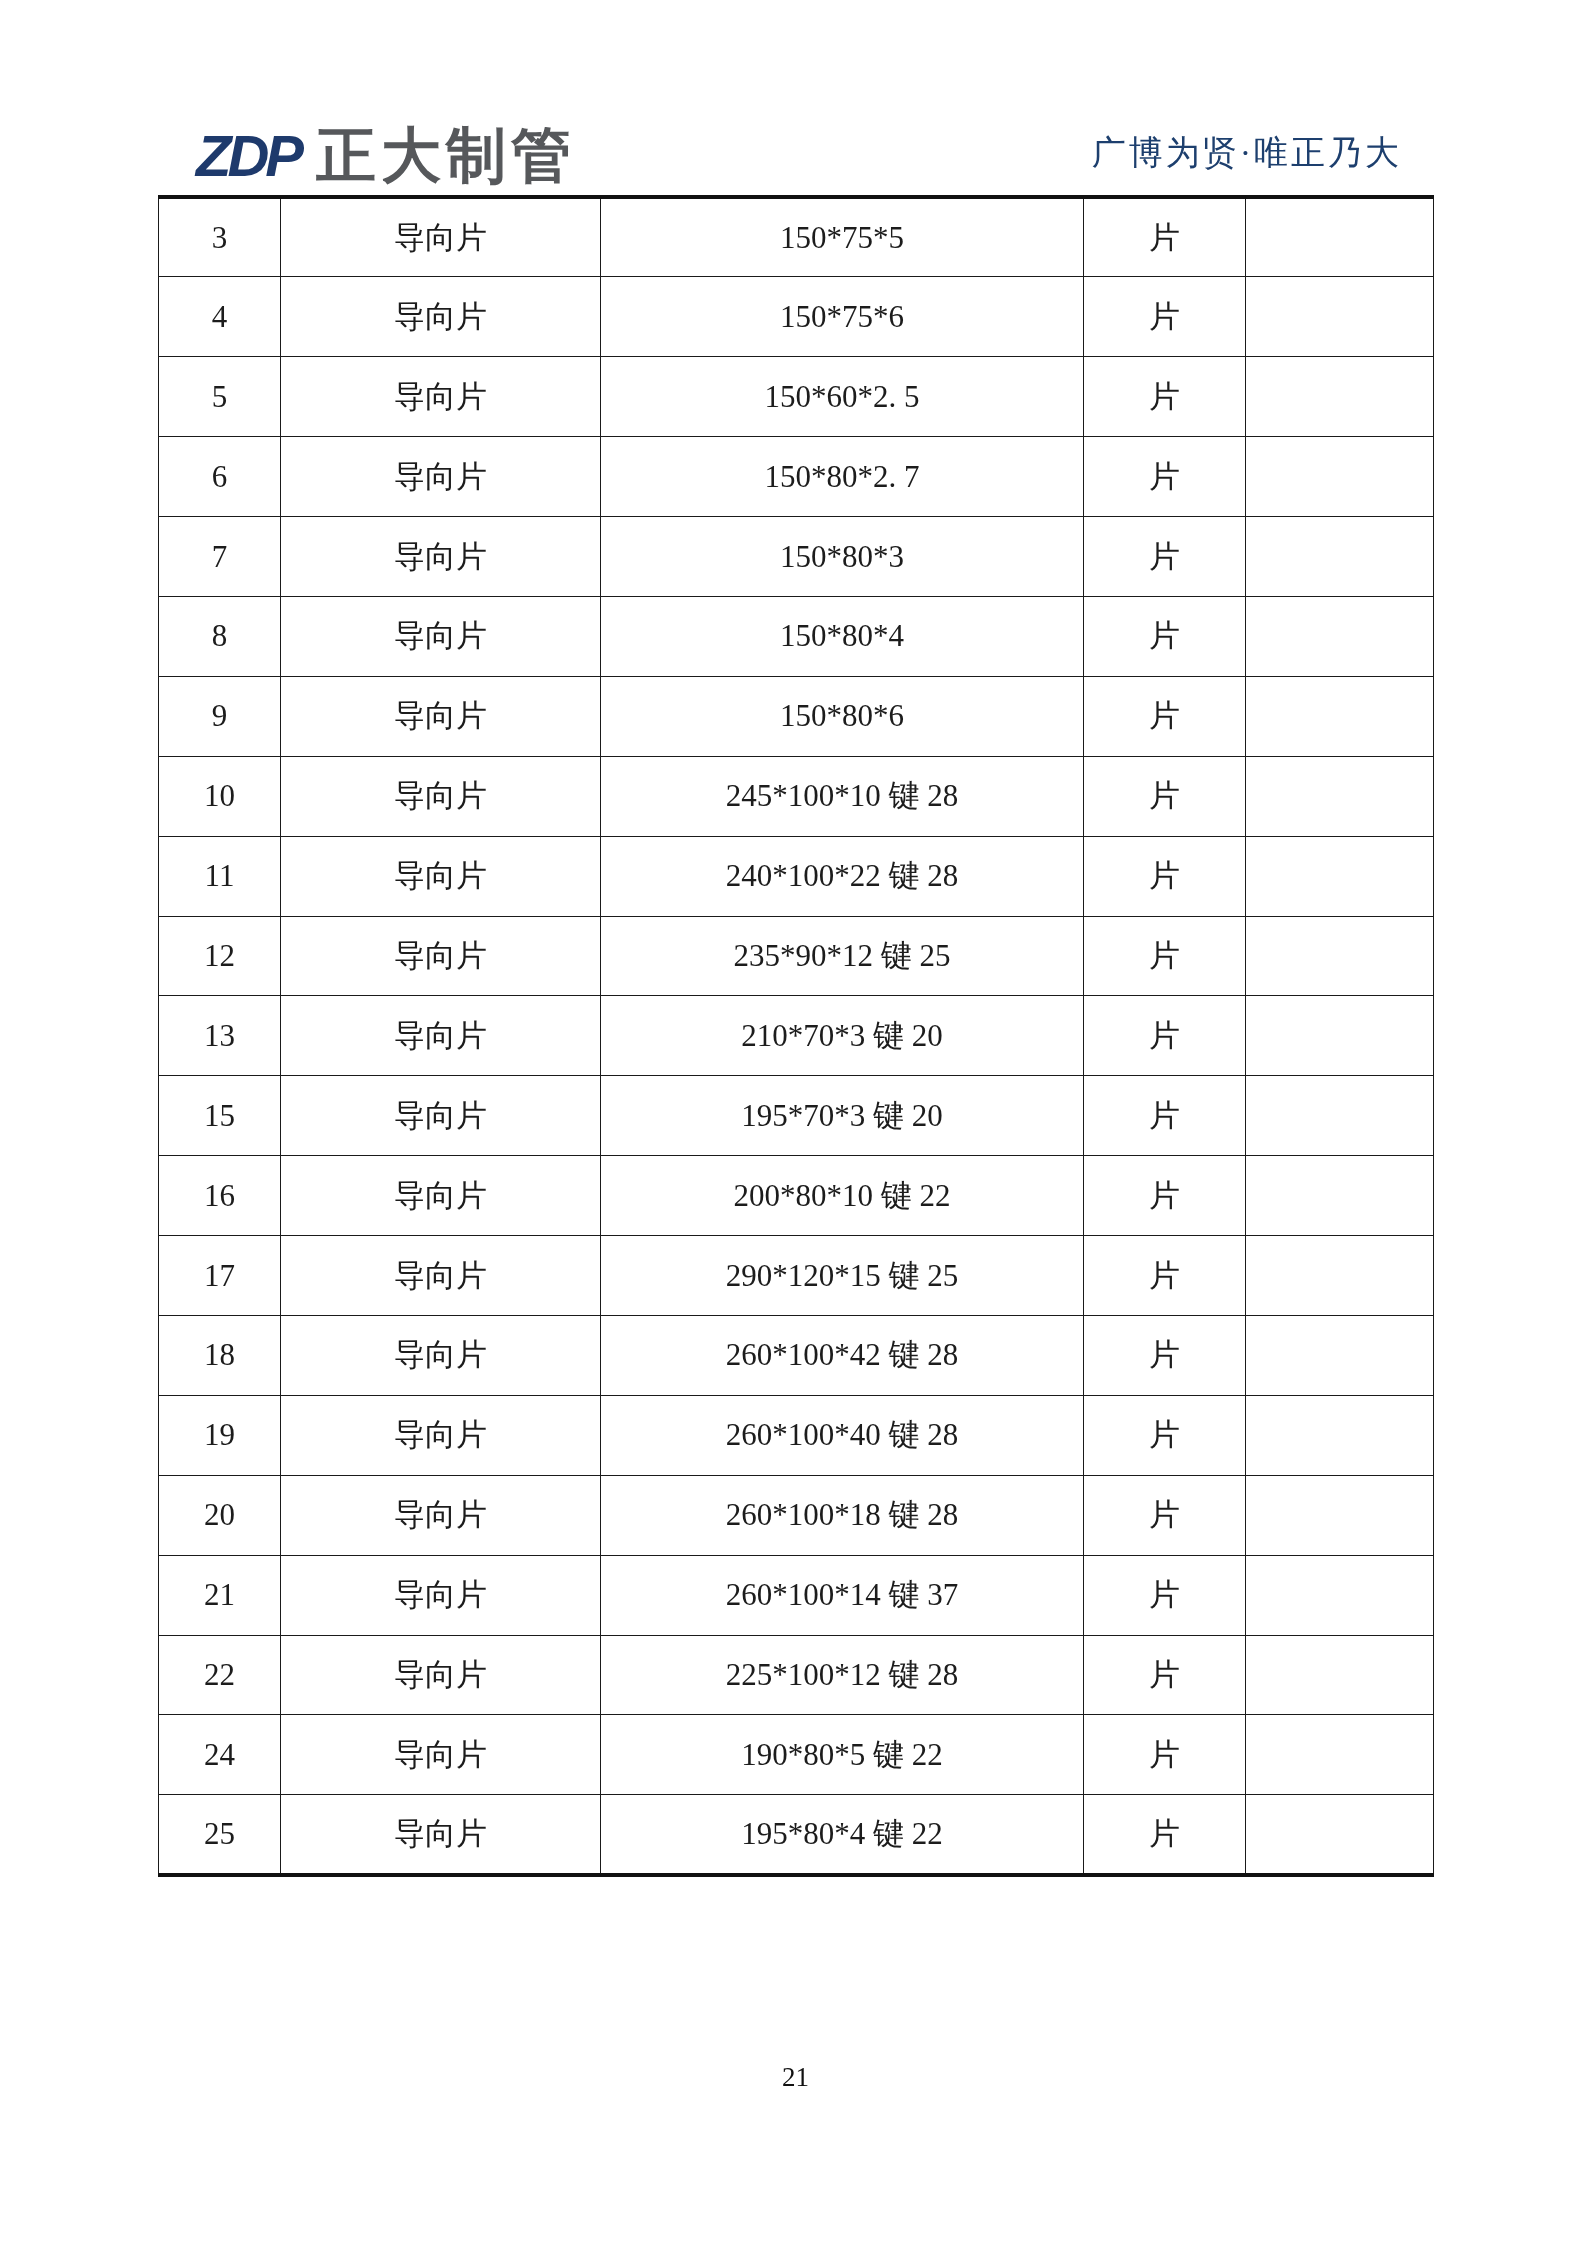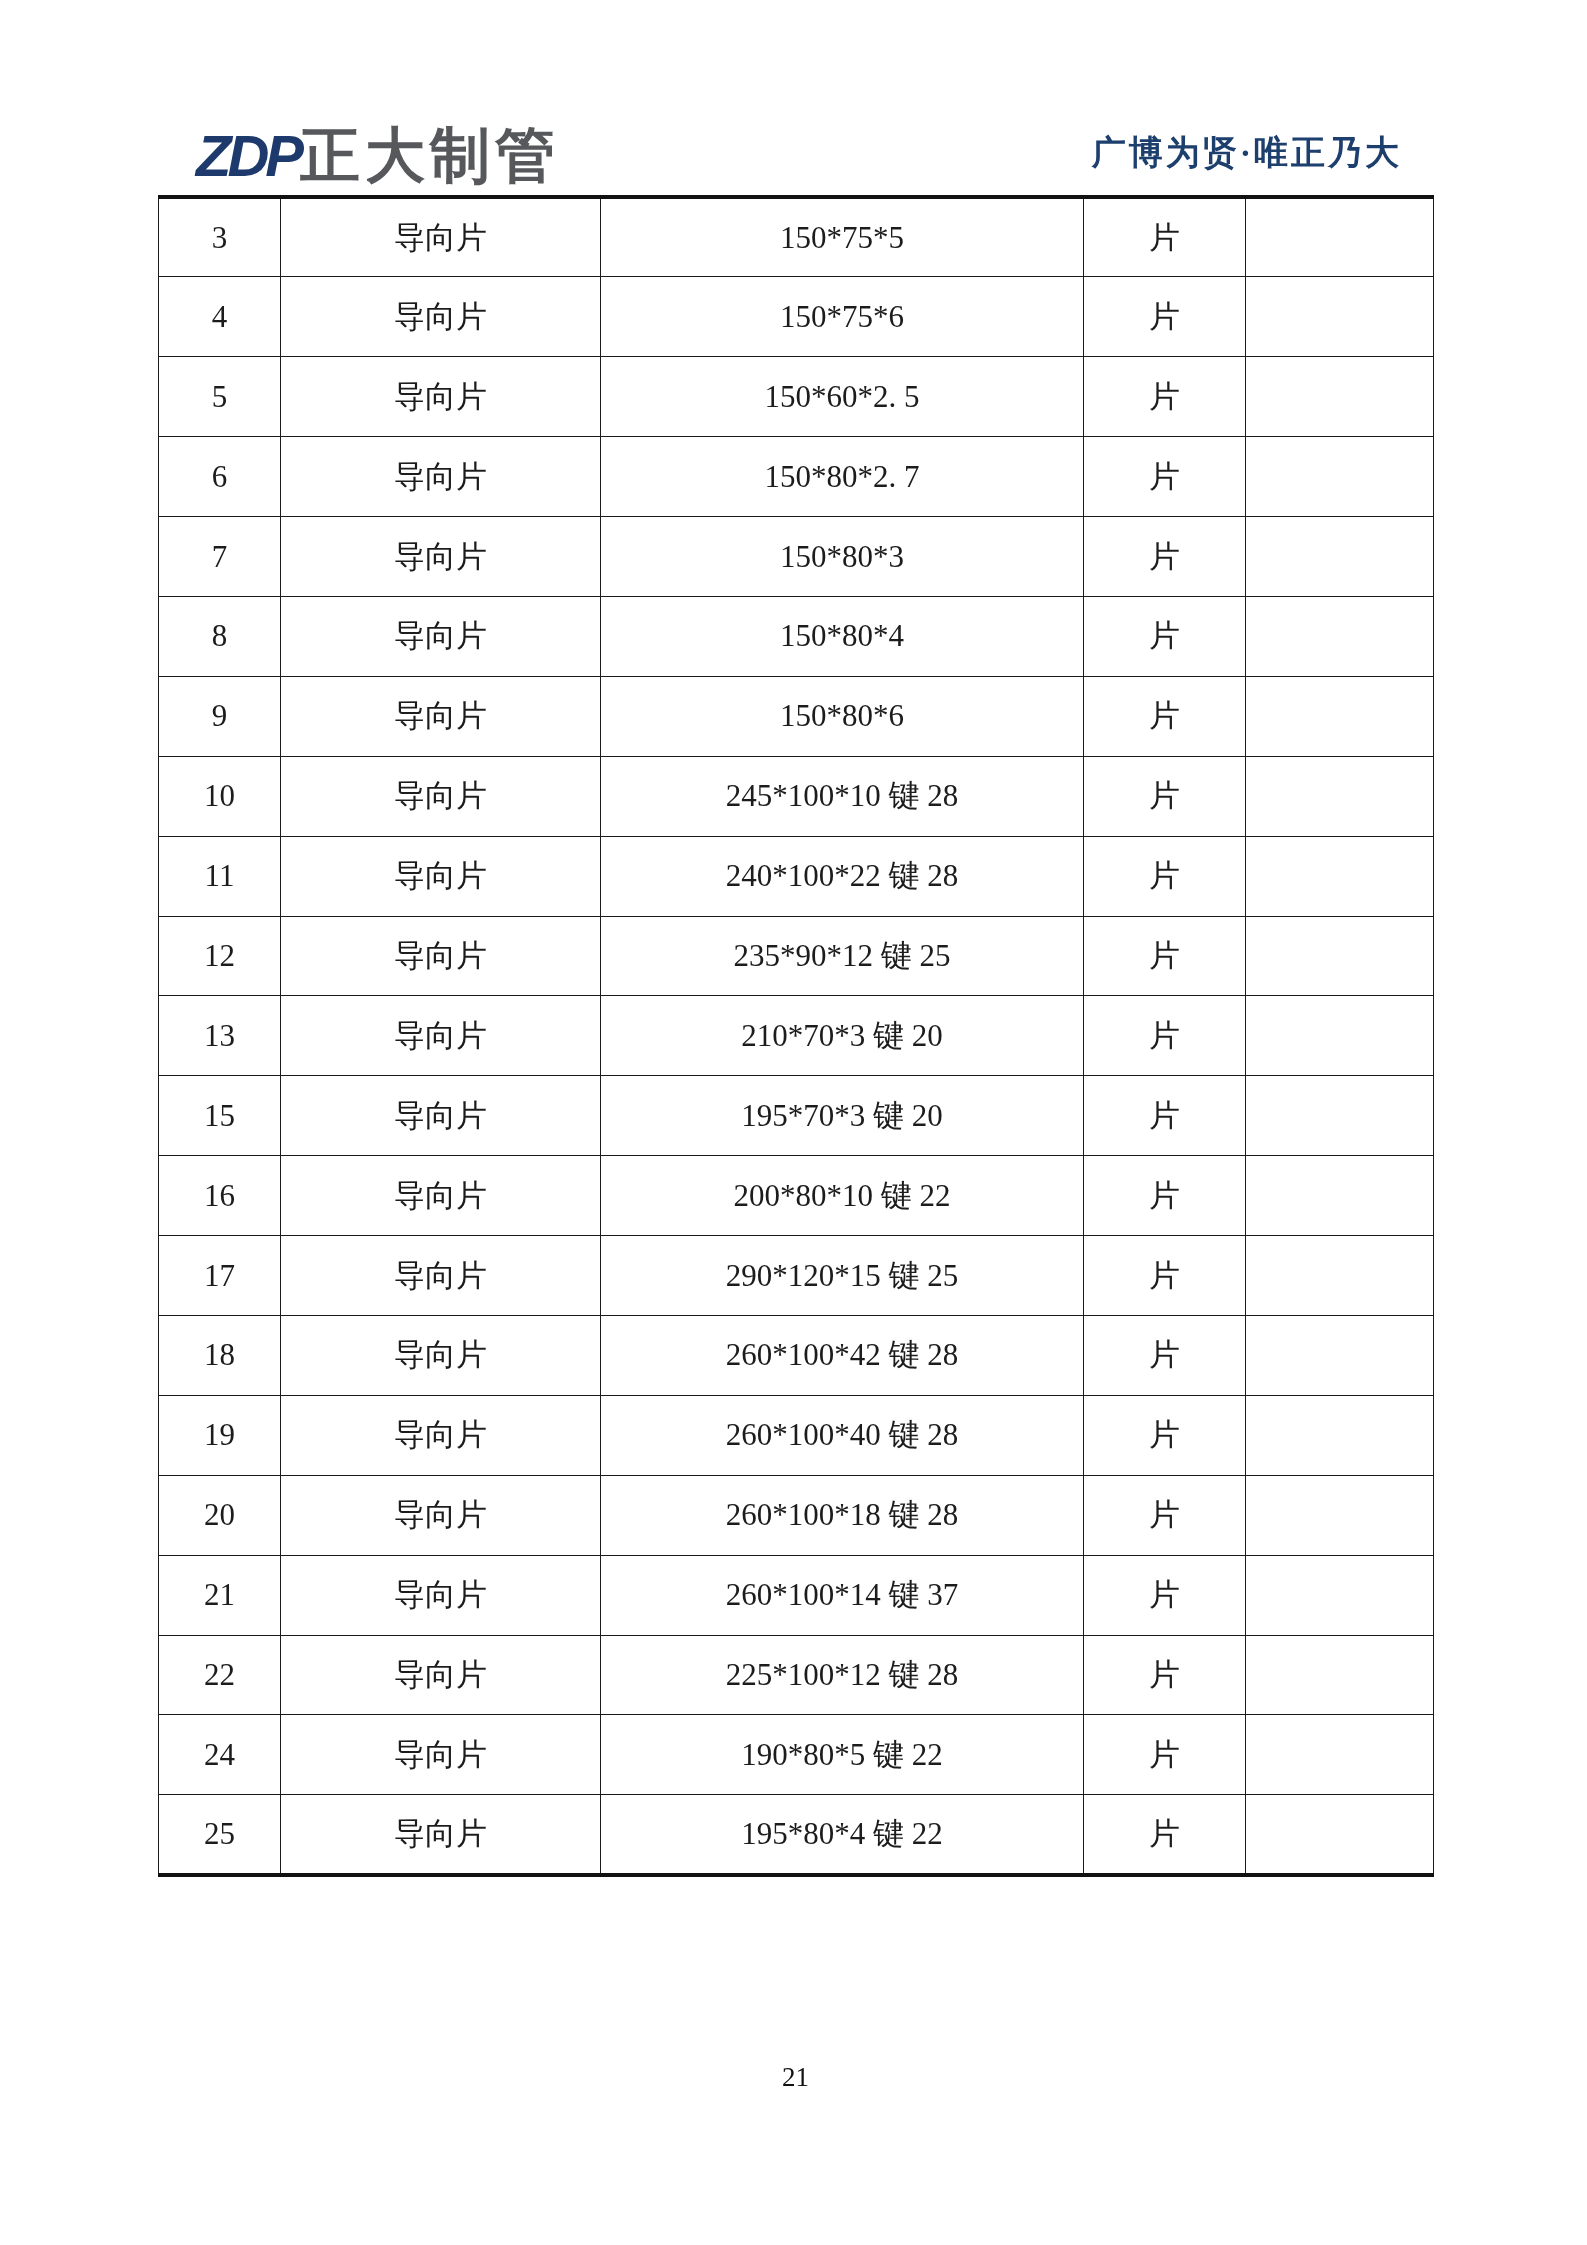--- a/index.html
+++ b/index.html
@@ -18,20 +18,21 @@
   }
 
   
   .logo {
     position: absolute;
     left: 196px;
     top: 128px;
     height: 56px;
     display: flex;
     align-items: center;
+    gap: 16px;
     white-space: nowrap;
   }
   .logo-zdp {
     font-family: "Liberation Sans", "DejaVu Sans", sans-serif;
     font-weight: 900;
     font-style: italic;
     font-size: 58px;
     line-height: 1;
     letter-spacing: -4px;
     color: #1e3a6c;
@@ -42,21 +43,21 @@
     font-size: 60px;
     line-height: 1;
     letter-spacing: 5px;
     color: #56585b;
   }
   .slogan {
     position: absolute;
     top: 136px;
     right: 185px;
     font-family: "Liberation Serif", "DejaVu Serif", serif;
-    font-weight: 700;
+    font-weight: 400;
     font-size: 34px;
     line-height: 1;
     letter-spacing: 3px;
     color: #1d3f6e;
     white-space: nowrap;
     margin-left: 35px;
   }
 
   
   .spec-table {

